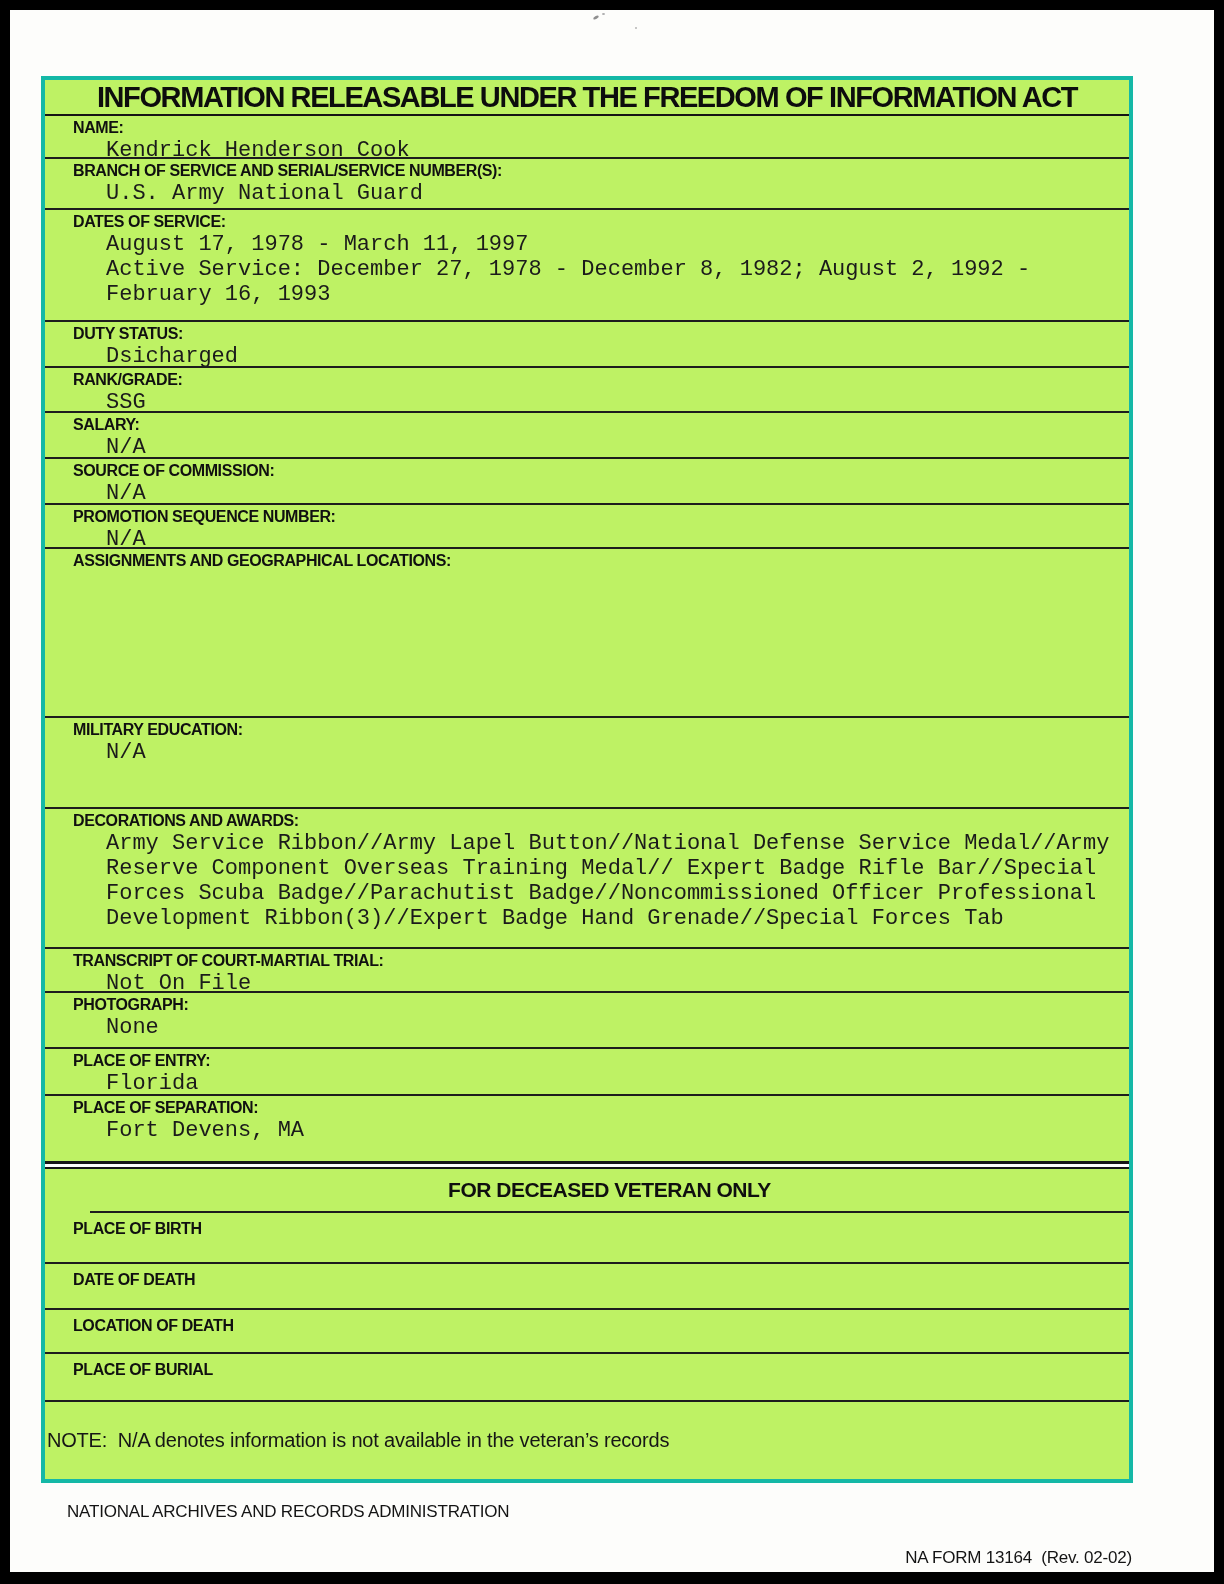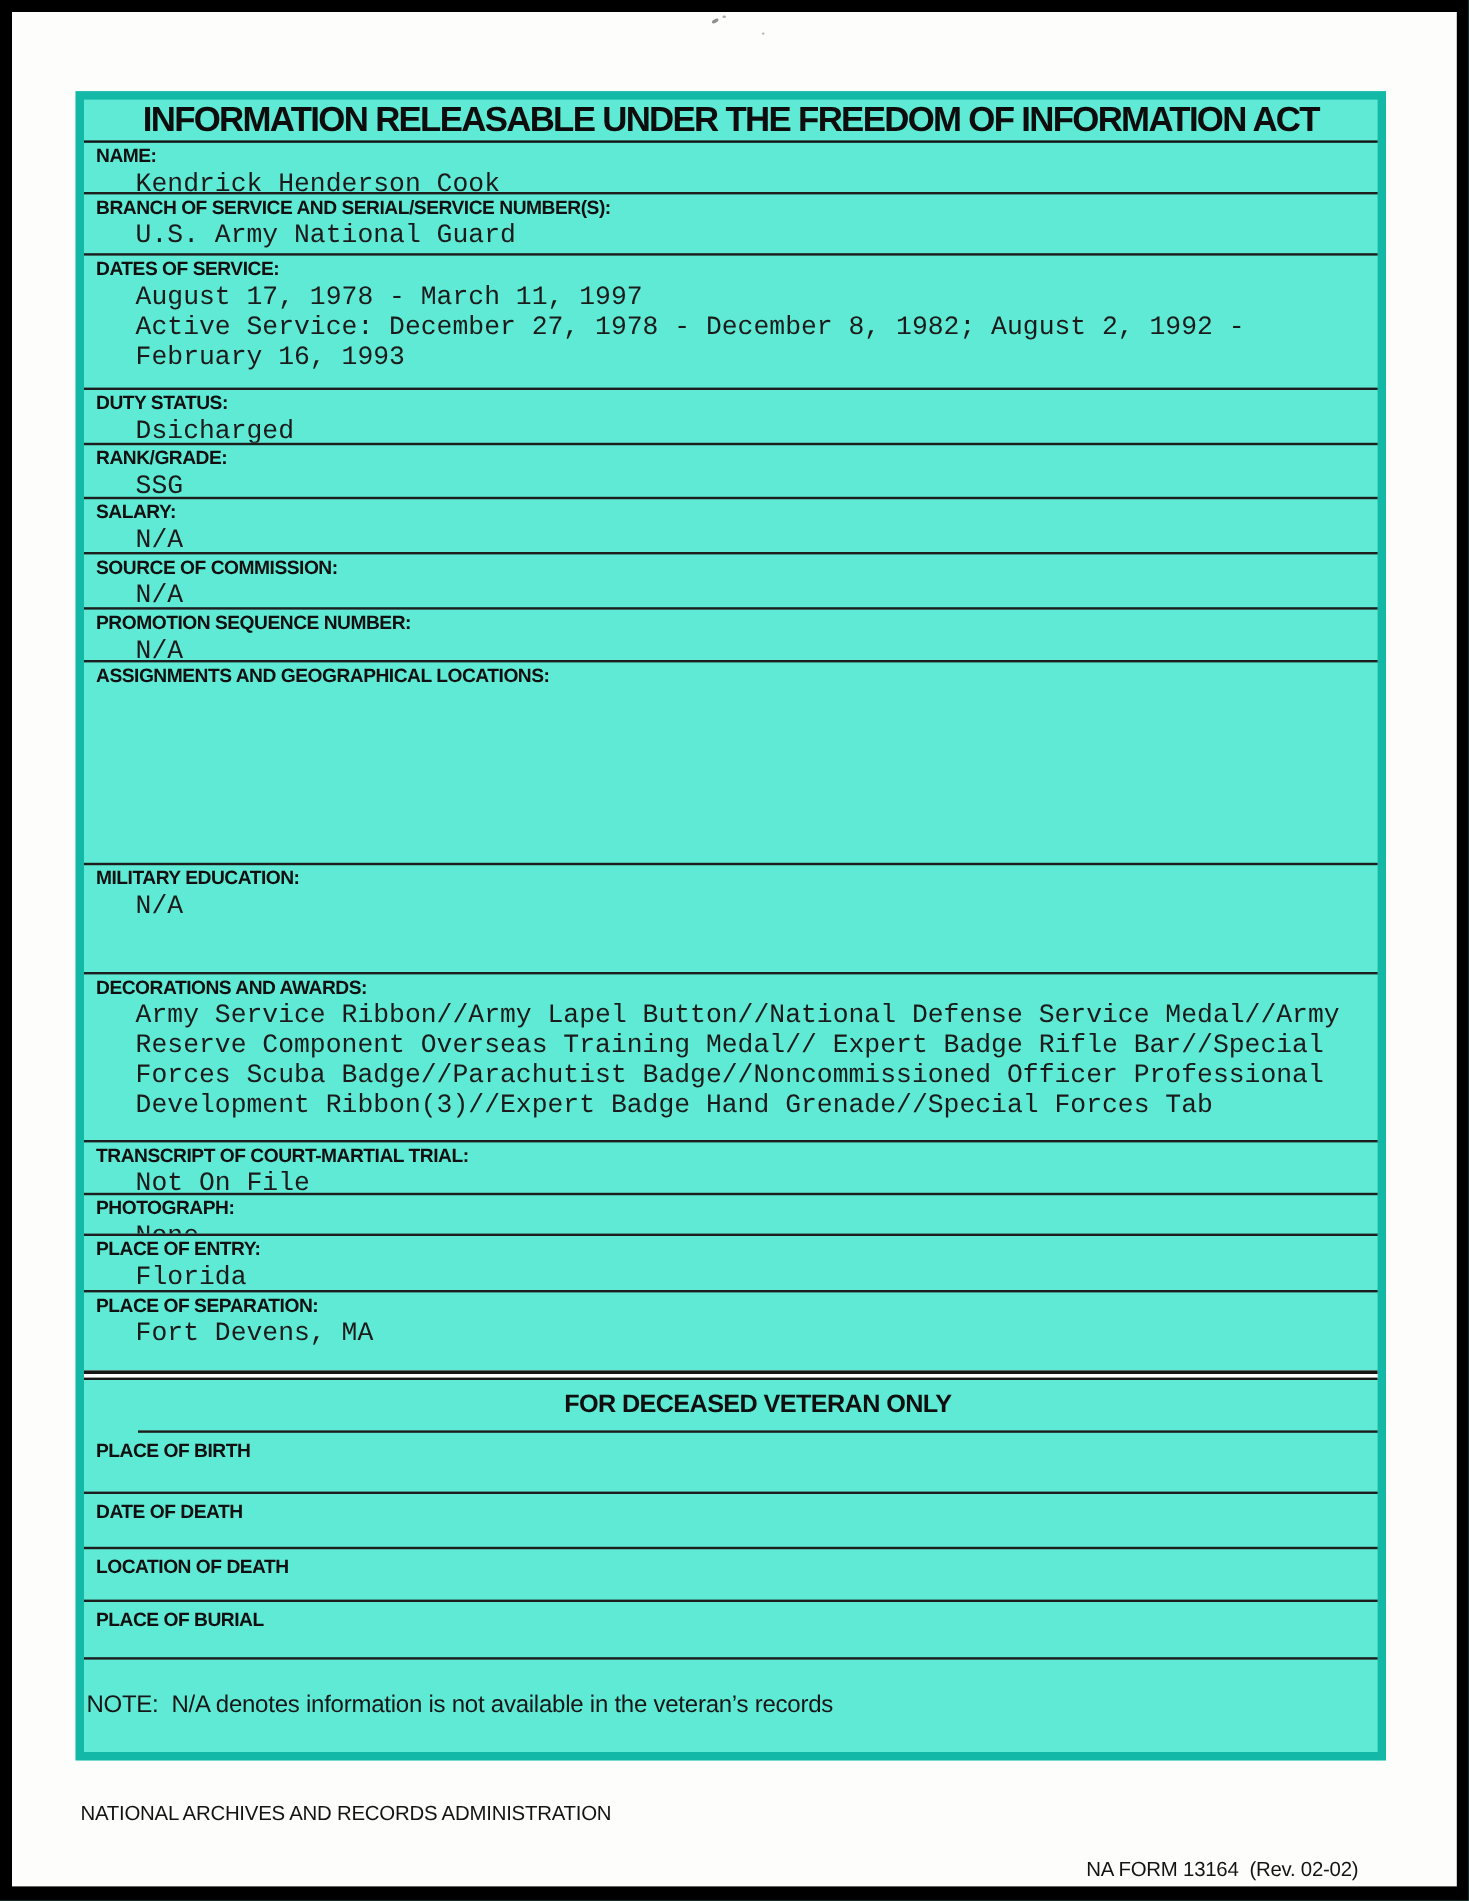--- a/index.html
+++ b/index.html
@@ -11,30 +11,30 @@
   }
   .page {
     position: absolute;
     left: 10px; top: 10px;
     width: 1204px; height: 1562px;
     background: #fdfdfb;
     overflow: hidden;
   }
   .form-table {
     position: absolute;
-    left: 53px; top: 66px;
+    left: 31px; top: 66px;
     width: 1092px;
-    border: 7px solid #14b8a6;
-    background: #5eead4;
+    border: 4px solid #14b8a6;
+    background: #bef264;
     box-sizing: border-box;
   }
   .row {
     box-sizing: border-box;
     border-bottom: 2px solid #1d1d1d;
-    padding: 3px 12px 0 10px;
+    padding: 3px 12px 0 28px;
     overflow: hidden;
   }
   .row.last { border-bottom: none; }
   .title-row {
     box-sizing: border-box;
     height: 36px;
     border-bottom: 2px solid #141414;
     display: flex; align-items: center; justify-content: center;
     font-size: 29px; font-weight: bold; letter-spacing: -1.4px;
     white-space: nowrap;
@@ -169,21 +169,21 @@
 Reserve Component Overseas Training Medal// Expert Badge Rifle Bar//Special
 Forces Scuba Badge//Parachutist Badge//Noncommissioned Officer Professional
 Development Ribbon(3)//Expert Badge Hand Grenade//Special Forces Tab</div>
     </div>
 
     <div class="row" style="height:44px">
       <div class="label">TRANSCRIPT OF COURT-MARTIAL TRIAL:</div>
       <div class="value">Not On File</div>
     </div>
 
-    <div class="row" style="height:34px">
+    <div class="row" style="height:56px">
       <div class="label">PHOTOGRAPH:</div>
       <div class="value">None</div>
     </div>
 
     <div class="row" style="height:47px">
       <div class="label">PLACE OF ENTRY:</div>
       <div class="value">Florida</div>
     </div>
 
     <div class="row" style="height:65px; border-bottom:none">

